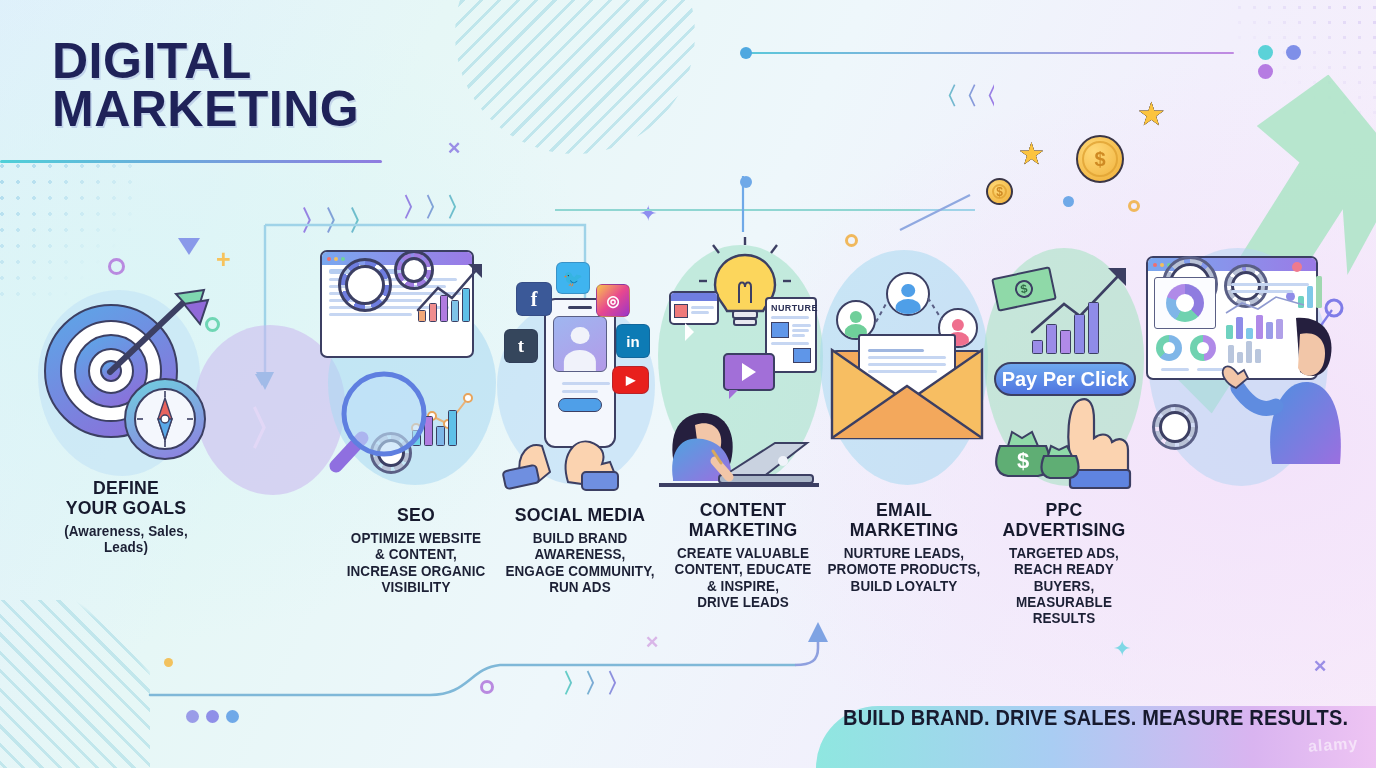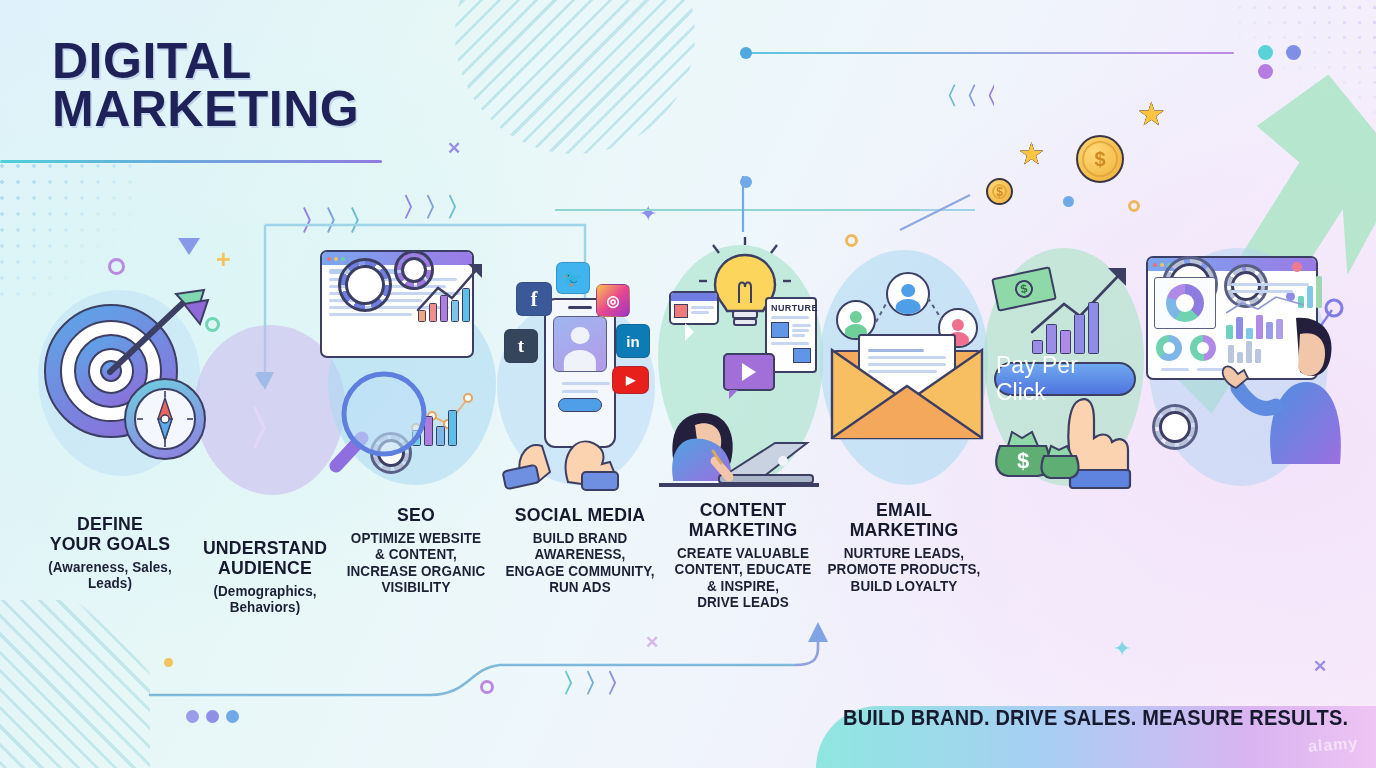--- a/index.html
+++ b/index.html
@@ -422,21 +422,21 @@
       <polygon points="80,4 98,4 98,22" fill="#3c3f63"></polygon>
     </svg>
     <div class="bars" style="left:42px;top:44px;height:52px;">
       <i style="width:11px;height:14px;background:#9b8ce8"></i>
       <i style="width:11px;height:30px;background:#9b8ce8"></i>
       <i style="width:11px;height:24px;background:#b08ae8"></i>
       <i style="width:11px;height:40px;background:#8f8ce8"></i>
       <i style="width:11px;height:52px;background:#8f8ce8"></i>
     </div>
     <div style="position:absolute;left:4px;top:104px;width:142px;height:34px;border-radius:20px;background:linear-gradient(180deg,#6fa9ef,#4f74e0);border:2.4px solid #3c3f63;display:flex;align-items:center;justify-content:center;">
-      <span style="color:#fff;font-weight:400;font-size:23px;">Pay Per Click</span>
+      <span style="color:#fff;font-weight:700;font-size:20px;">Pay Per Click</span>
     </div>
     <svg style="position:absolute;left:60px;top:118px;width:100px;height:110px;overflow:visible">
       <path d="M24,96 C14,64 18,28 30,24 C40,20 44,30 44,44 L44,62 C52,56 60,58 62,66 C70,60 78,64 78,74 L78,96 Z" fill="#fbd3b0" stroke="#3c3f63" stroke-width="2.2"></path>
       <rect x="20" y="94" width="60" height="18" rx="3" fill="#5f84e0" stroke="#3c3f63" stroke-width="2.2"></rect>
     </svg>
     <svg style="position:absolute;left:0px;top:158px;width:110px;height:68px;overflow:visible">
       <path d="M10,30 C4,44 4,58 18,60 L48,60 C62,58 62,44 56,30 Z" fill="#5fae74" stroke="#3c3f63" stroke-width="2.2"></path>
       <path d="M18,30 L22,16 L32,22 L42,16 L48,30 Z" fill="#8fd9a8" stroke="#3c3f63" stroke-width="2"></path>
       <text x="33" y="52" font-size="22" font-weight="700" fill="#fff" text-anchor="middle" font-family="Liberation Sans, sans-serif">$</text>
       <path d="M54,40 C50,50 50,60 60,62 L80,62 C90,60 90,50 86,40 Z" fill="#5fae74" stroke="#3c3f63" stroke-width="2.2"></path>
@@ -525,43 +525,43 @@
     </svg>
   </div>
 
   <div class="art" style="left:230px;top:380px;width:90px;height:90px;"></div>
 
   <div class="title">
     <div>DIGITAL</div>
     <div>MARKETING</div>
   </div>
 
-  <div class="step" style="left:4px;top:478px;width:212px;margin-top:36px;">
+  <div class="step" style="left:20px;top:478px;width:212px;">
     <h3><span>DEFINE</span><br><span>YOUR GOALS</span></h3>
     <p class="mixed"><span>(Awareness, Sales,</span><br><span>Leads)</span></p>
-  </div>
-  <div class="step" style="left:160px;top:538px;width:210px;">
-    <h3><span>UNDERSTAND</span><br><span>AUDIENCE</span></h3>
-    <p class="mixed"><span>(Demographics,</span><br><span>Behaviors)</span></p>
   </div>
   <div class="step" style="left:330px;top:505px;width:172px;">
     <h3><span>SEO</span></h3>
     <p><span>OPTIMIZE WEBSITE</span><br><span>&amp; CONTENT,</span><br><span>INCREASE ORGANIC</span><br><span>VISIBILITY</span></p>
   </div>
   <div class="step" style="left:492px;top:505px;width:176px;">
     <h3><span>SOCIAL MEDIA</span></h3>
     <p><span>BUILD BRAND</span><br><span>AWARENESS,</span><br><span>ENGAGE COMMUNITY,</span><br><span>RUN ADS</span></p>
   </div>
   <div class="step" style="left:660px;top:500px;width:166px;">
     <h3><span>CONTENT</span><br><span>MARKETING</span></h3>
     <p><span>CREATE VALUABLE</span><br><span>CONTENT, EDUCATE</span><br><span>&amp; INSPIRE,</span><br><span>DRIVE LEADS</span></p>
   </div>
   <div class="step" style="left:818px;top:500px;width:172px;">
     <h3><span>EMAIL</span><br><span>MARKETING</span></h3>
     <p><span>NURTURE LEADS,</span><br><span>PROMOTE PRODUCTS,</span><br><span>BUILD LOYALTY</span></p>
   </div>
+  <div class="step" style="left:982px;top:500px;width:164px;">
+    <h3><span>PPC</span><br><span>ADVERTISING</span></h3>
+    <p><span>TARGETED ADS,</span><br><span>REACH READY BUYERS,</span><br><span>MEASURABLE RESULTS</span></p>
+  </div>
 
   <div class="banner">
     <span>BUILD BRAND. DRIVE SALES. MEASURE RESULTS.</span>
   </div>
   <div class="watermark">alamy</div>
 
 </div>
 
 </body></html>

